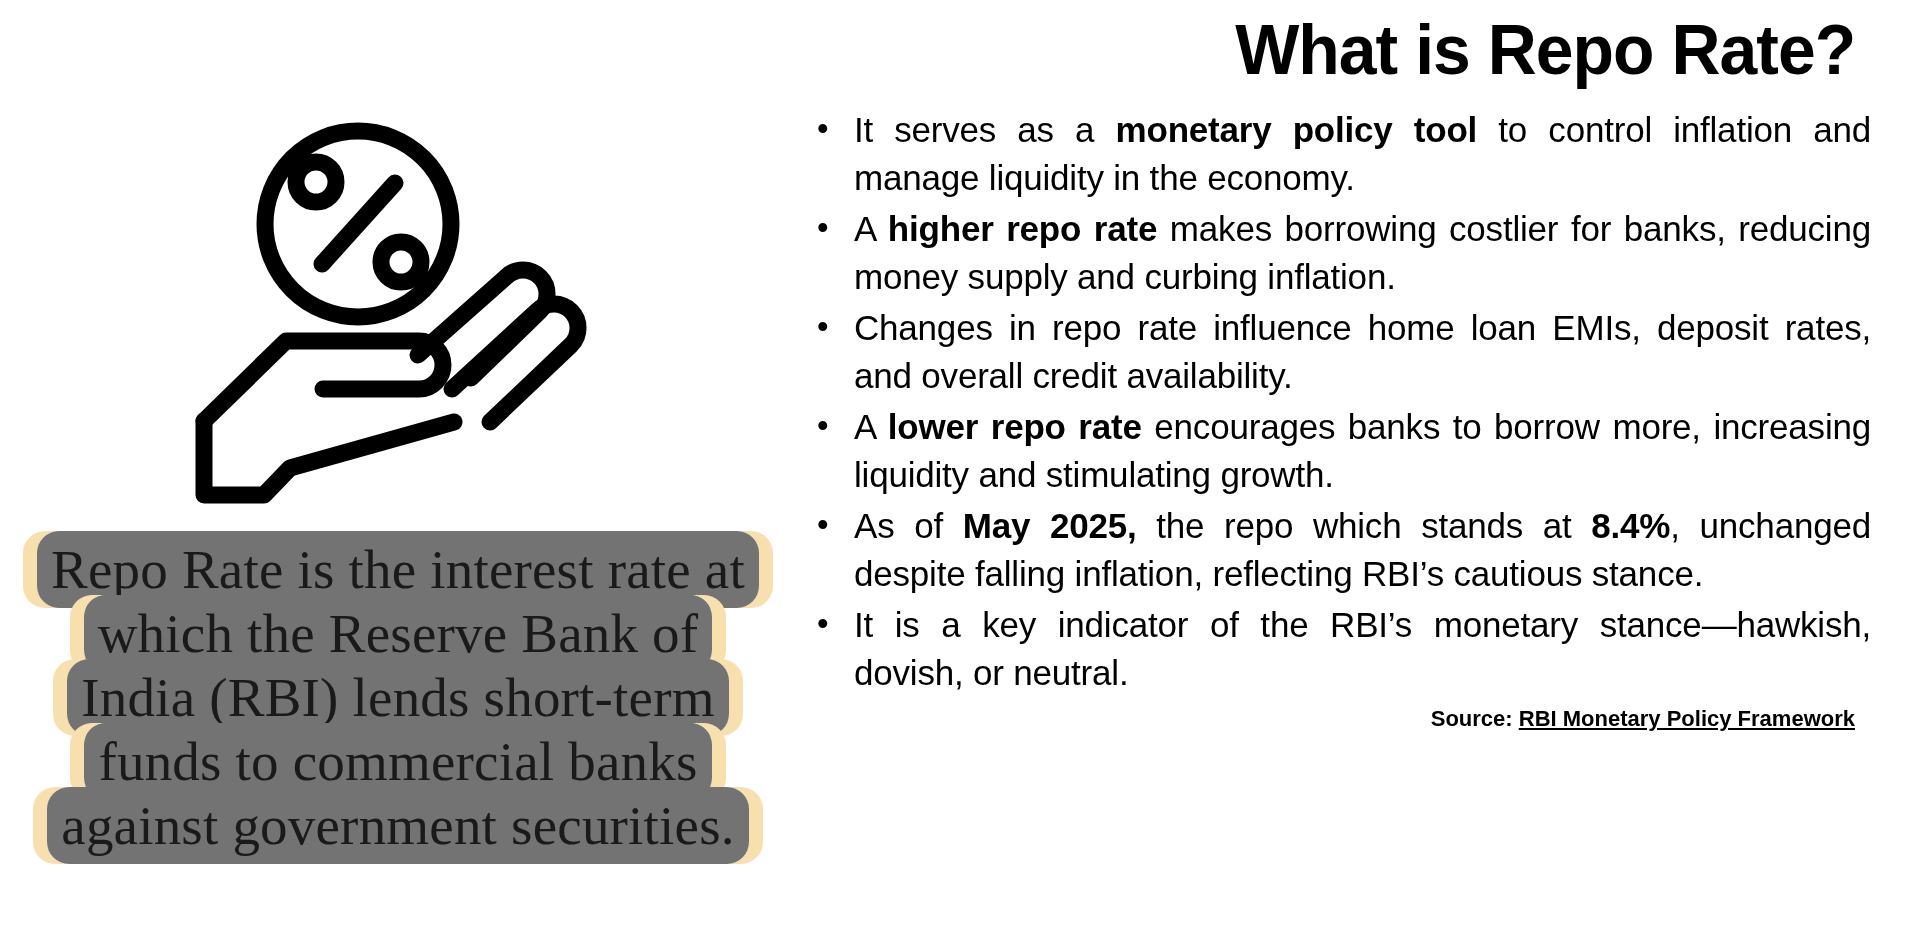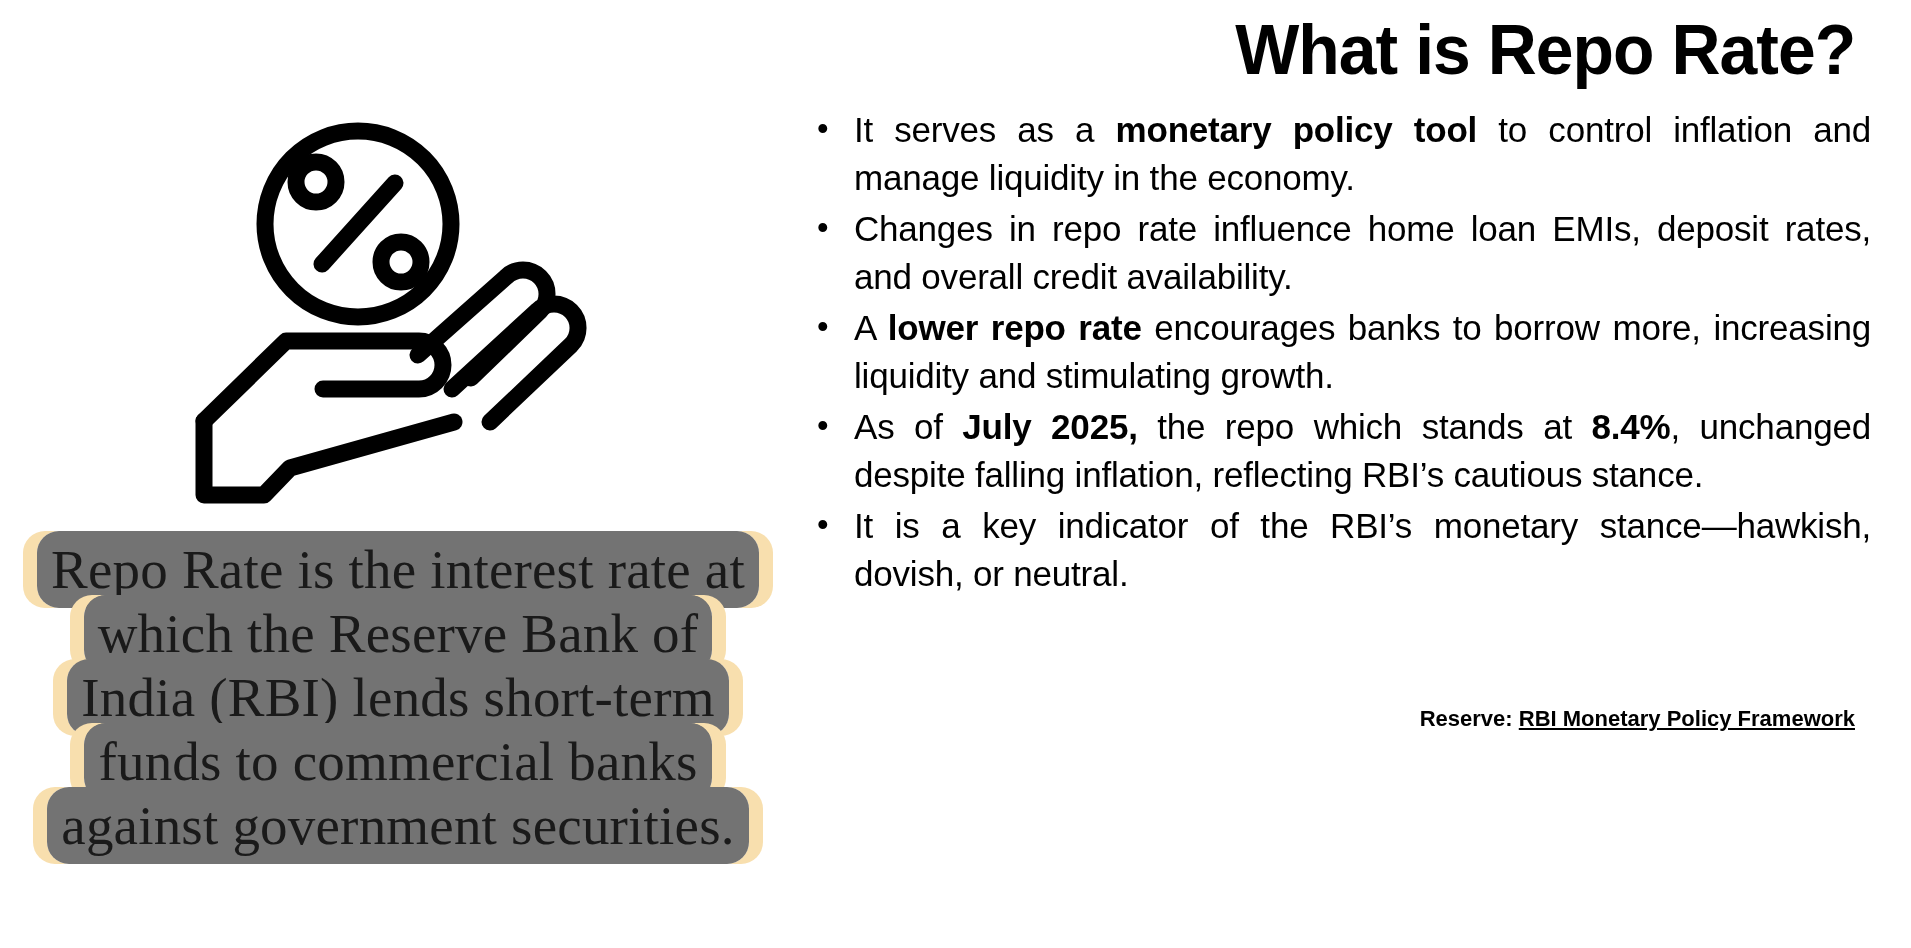--- a/index.html
+++ b/index.html
@@ -170,26 +170,27 @@
     </div>
 
   </div>
 
   <div class="right-col">
 
     <div class="headline">What is Repo Rate?</div>
 
     <ul class="bullets">
         <li><span>It serves as a </span><b>monetary policy tool</b><span> to control inflation and manage liquidity in the economy.</span></li>
+        <li><span>A </span><b>higher repo rate</b><span> makes borrowing costlier for banks, reducing money supply and curbing inflation.</span></li>
         <li><span>Changes in repo rate influence home loan EMIs, deposit rates, and overall credit availability.</span></li>
         <li><span>A </span><b>lower repo rate</b><span> encourages banks to borrow more, increasing liquidity and stimulating growth.</span></li>
-        <li><span>As of </span><b>July 2025,</b><span> the repo which stands at </span><b>8.4%</b><span>, unchanged despite falling inflation, reflecting RBI’s cautious stance.</span></li>
+        <li><span>As of </span><b>May 2025,</b><span> the repo which stands at </span><b>8.4%</b><span>, unchanged despite falling inflation, reflecting RBI’s cautious stance.</span></li>
         <li><span>It is a key indicator of the RBI’s monetary stance—hawkish, dovish, or neutral.</span></li>
       </ul>
 
     <div class="source">
-      <span class="src-label">Reserve:</span>
+      <span class="src-label">Source:</span>
       <span class="src-link">RBI Monetary Policy Framework</span>
     </div>
 
   </div>
 
 </div>
 
 </body></html>

